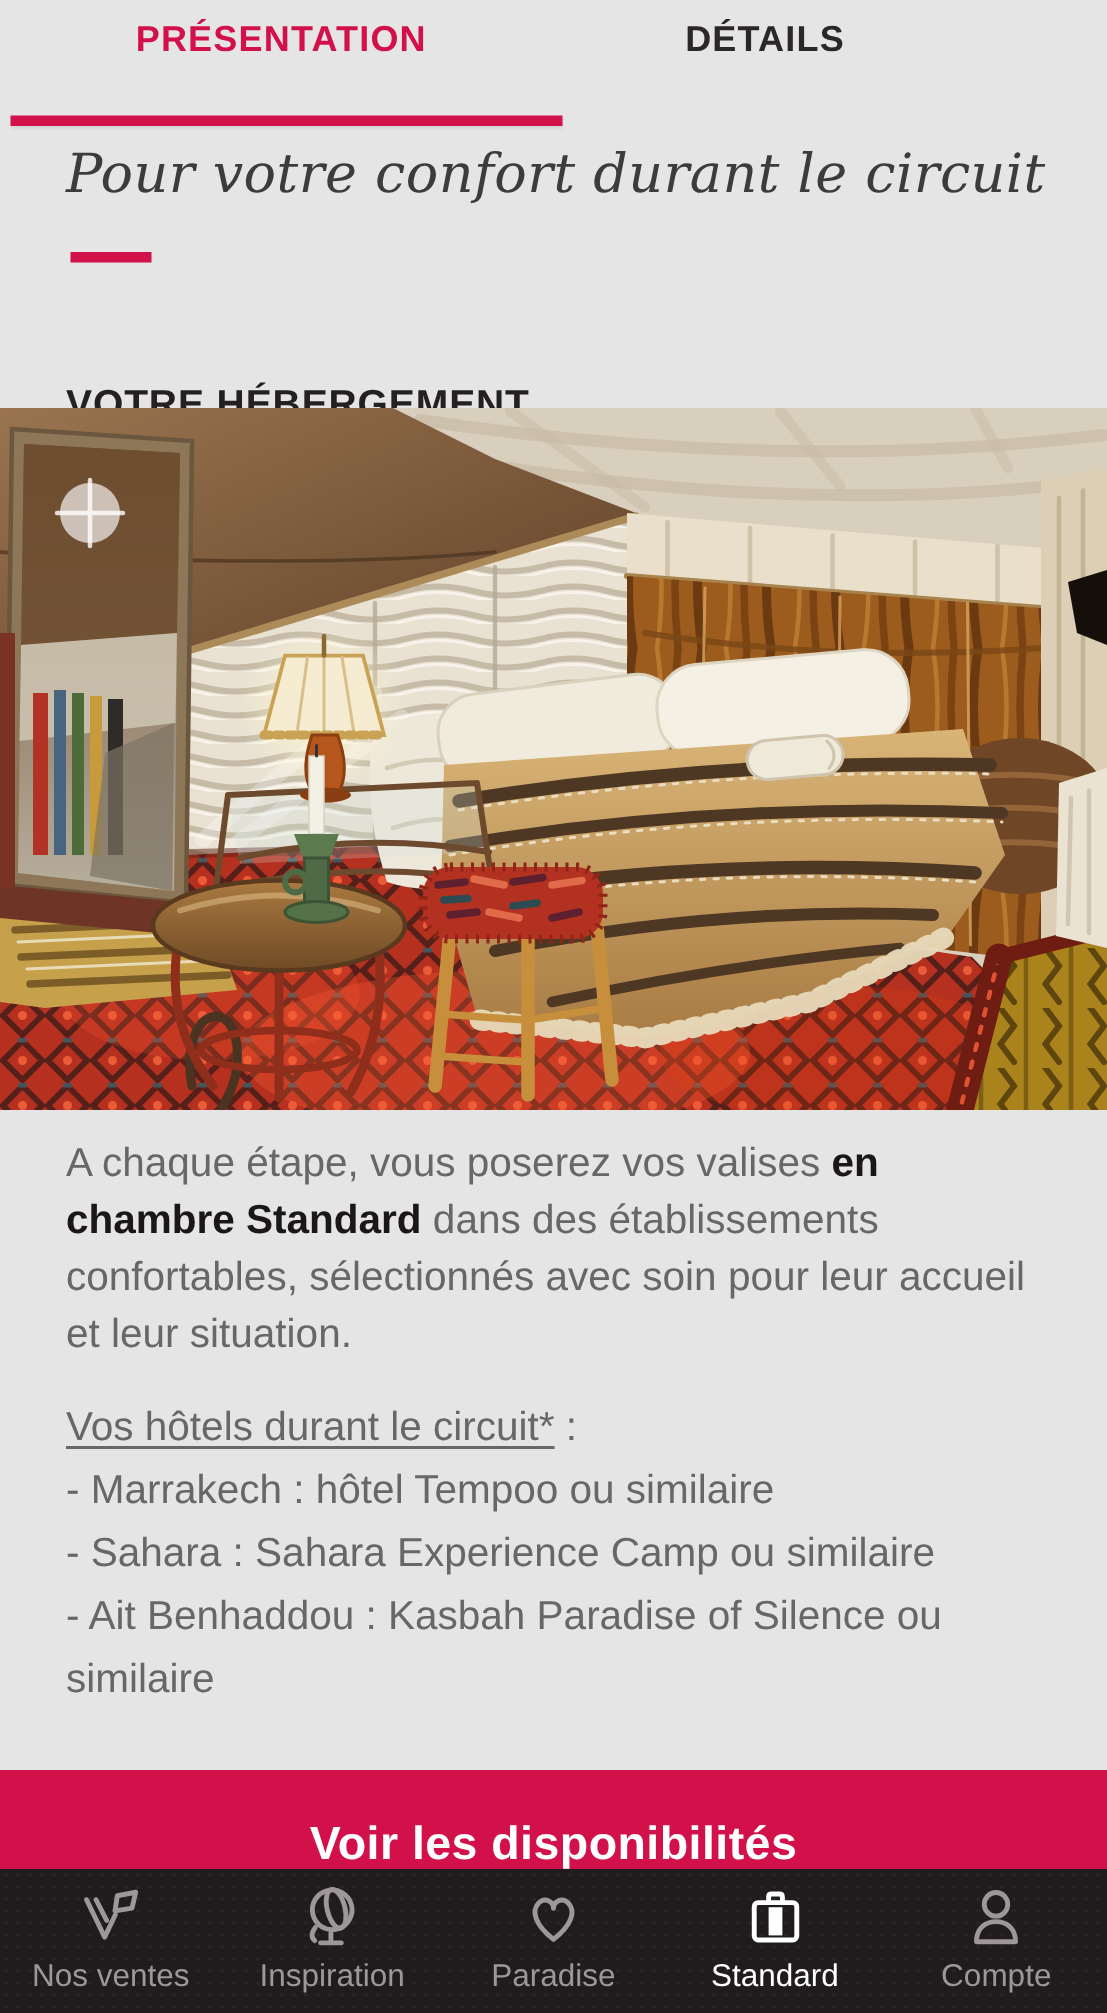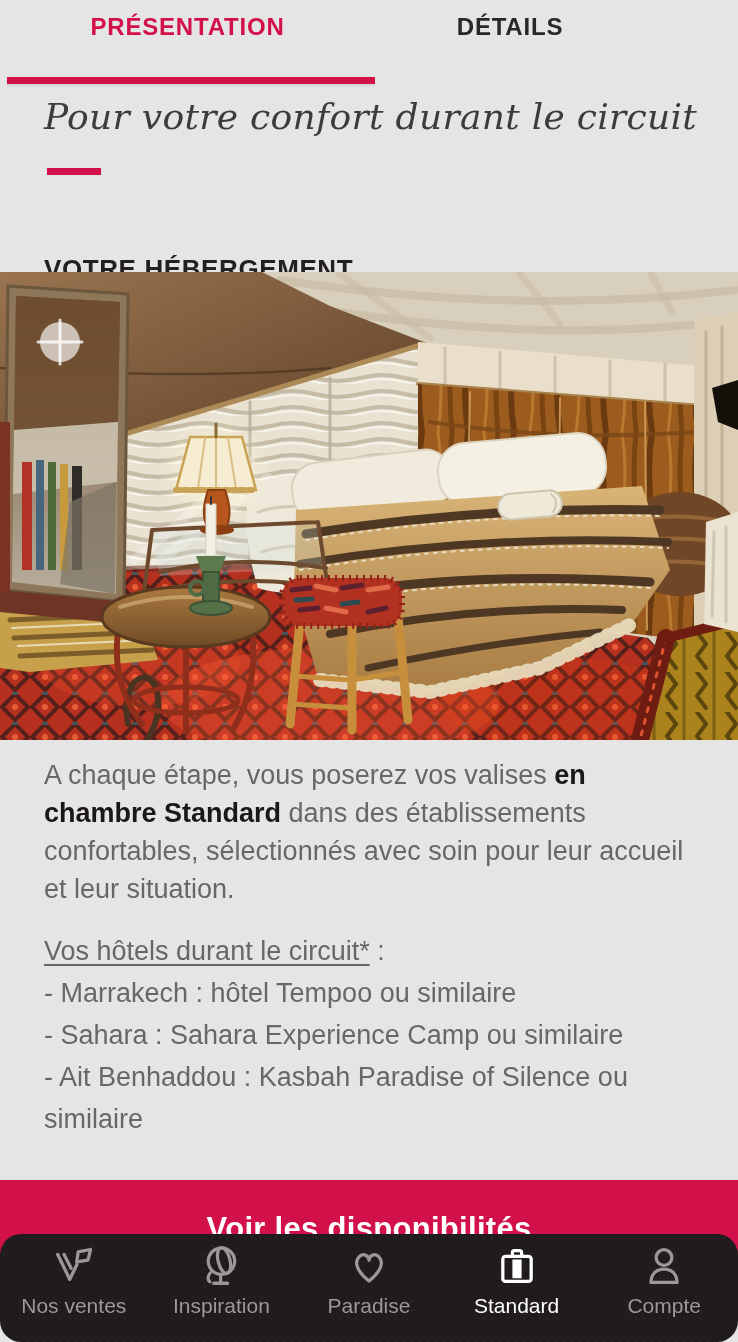--- a/index.html
+++ b/index.html
@@ -36,24 +36,24 @@
   .hotels { position: absolute; top: 930px; left: 44px; width: 672px;
             font-size: 27px; line-height: 42px; color: #676767; }
   .hotels .lead u { text-underline-offset: 4px; }
 
   
   .cta { position: absolute; top: 1148px; left: 0; width: 738px; height: 98px;
          background: #d2114b; border: none; color: #ffffff; font-family: "Liberation Sans", sans-serif;
          font-size: 31px; font-weight: bold; cursor: pointer; letter-spacing: 0.3px; margin-top: 32px; }
 
   
-  .navbar { position: absolute; bottom: 0; left: 0; width: 738px; height: 108px;
+  .navbar { position: absolute; bottom: 0; left: 0; width: 738px; height: 96px;
             background-color: #201c1d;
             background-image: radial-gradient(rgba(255,255,255,0.035) 1.2px, transparent 1.2px);
-            background-size: 8px 8px; display: flex; border-radius: 21px; }
+            background-size: 8px 8px; display: flex; }
   .nav-item { flex: 1 1 0; display: flex; flex-direction: column; align-items: center;
               justify-content: flex-start; padding-top: 9px; color: #9d9798; cursor: pointer; }
   .nav-item.active { color: #ffffff; }
   .nav-icon { width: 46px; height: 46px; }
   .nav-icon svg { width: 46px; height: 46px; display: block; }
   .nav-label { font-size: 21px; margin-top: 5px; white-space: nowrap; }
 
   .photo-wrap path, .photo-wrap line { stroke-linecap: round; }
 </style>
 </head>

